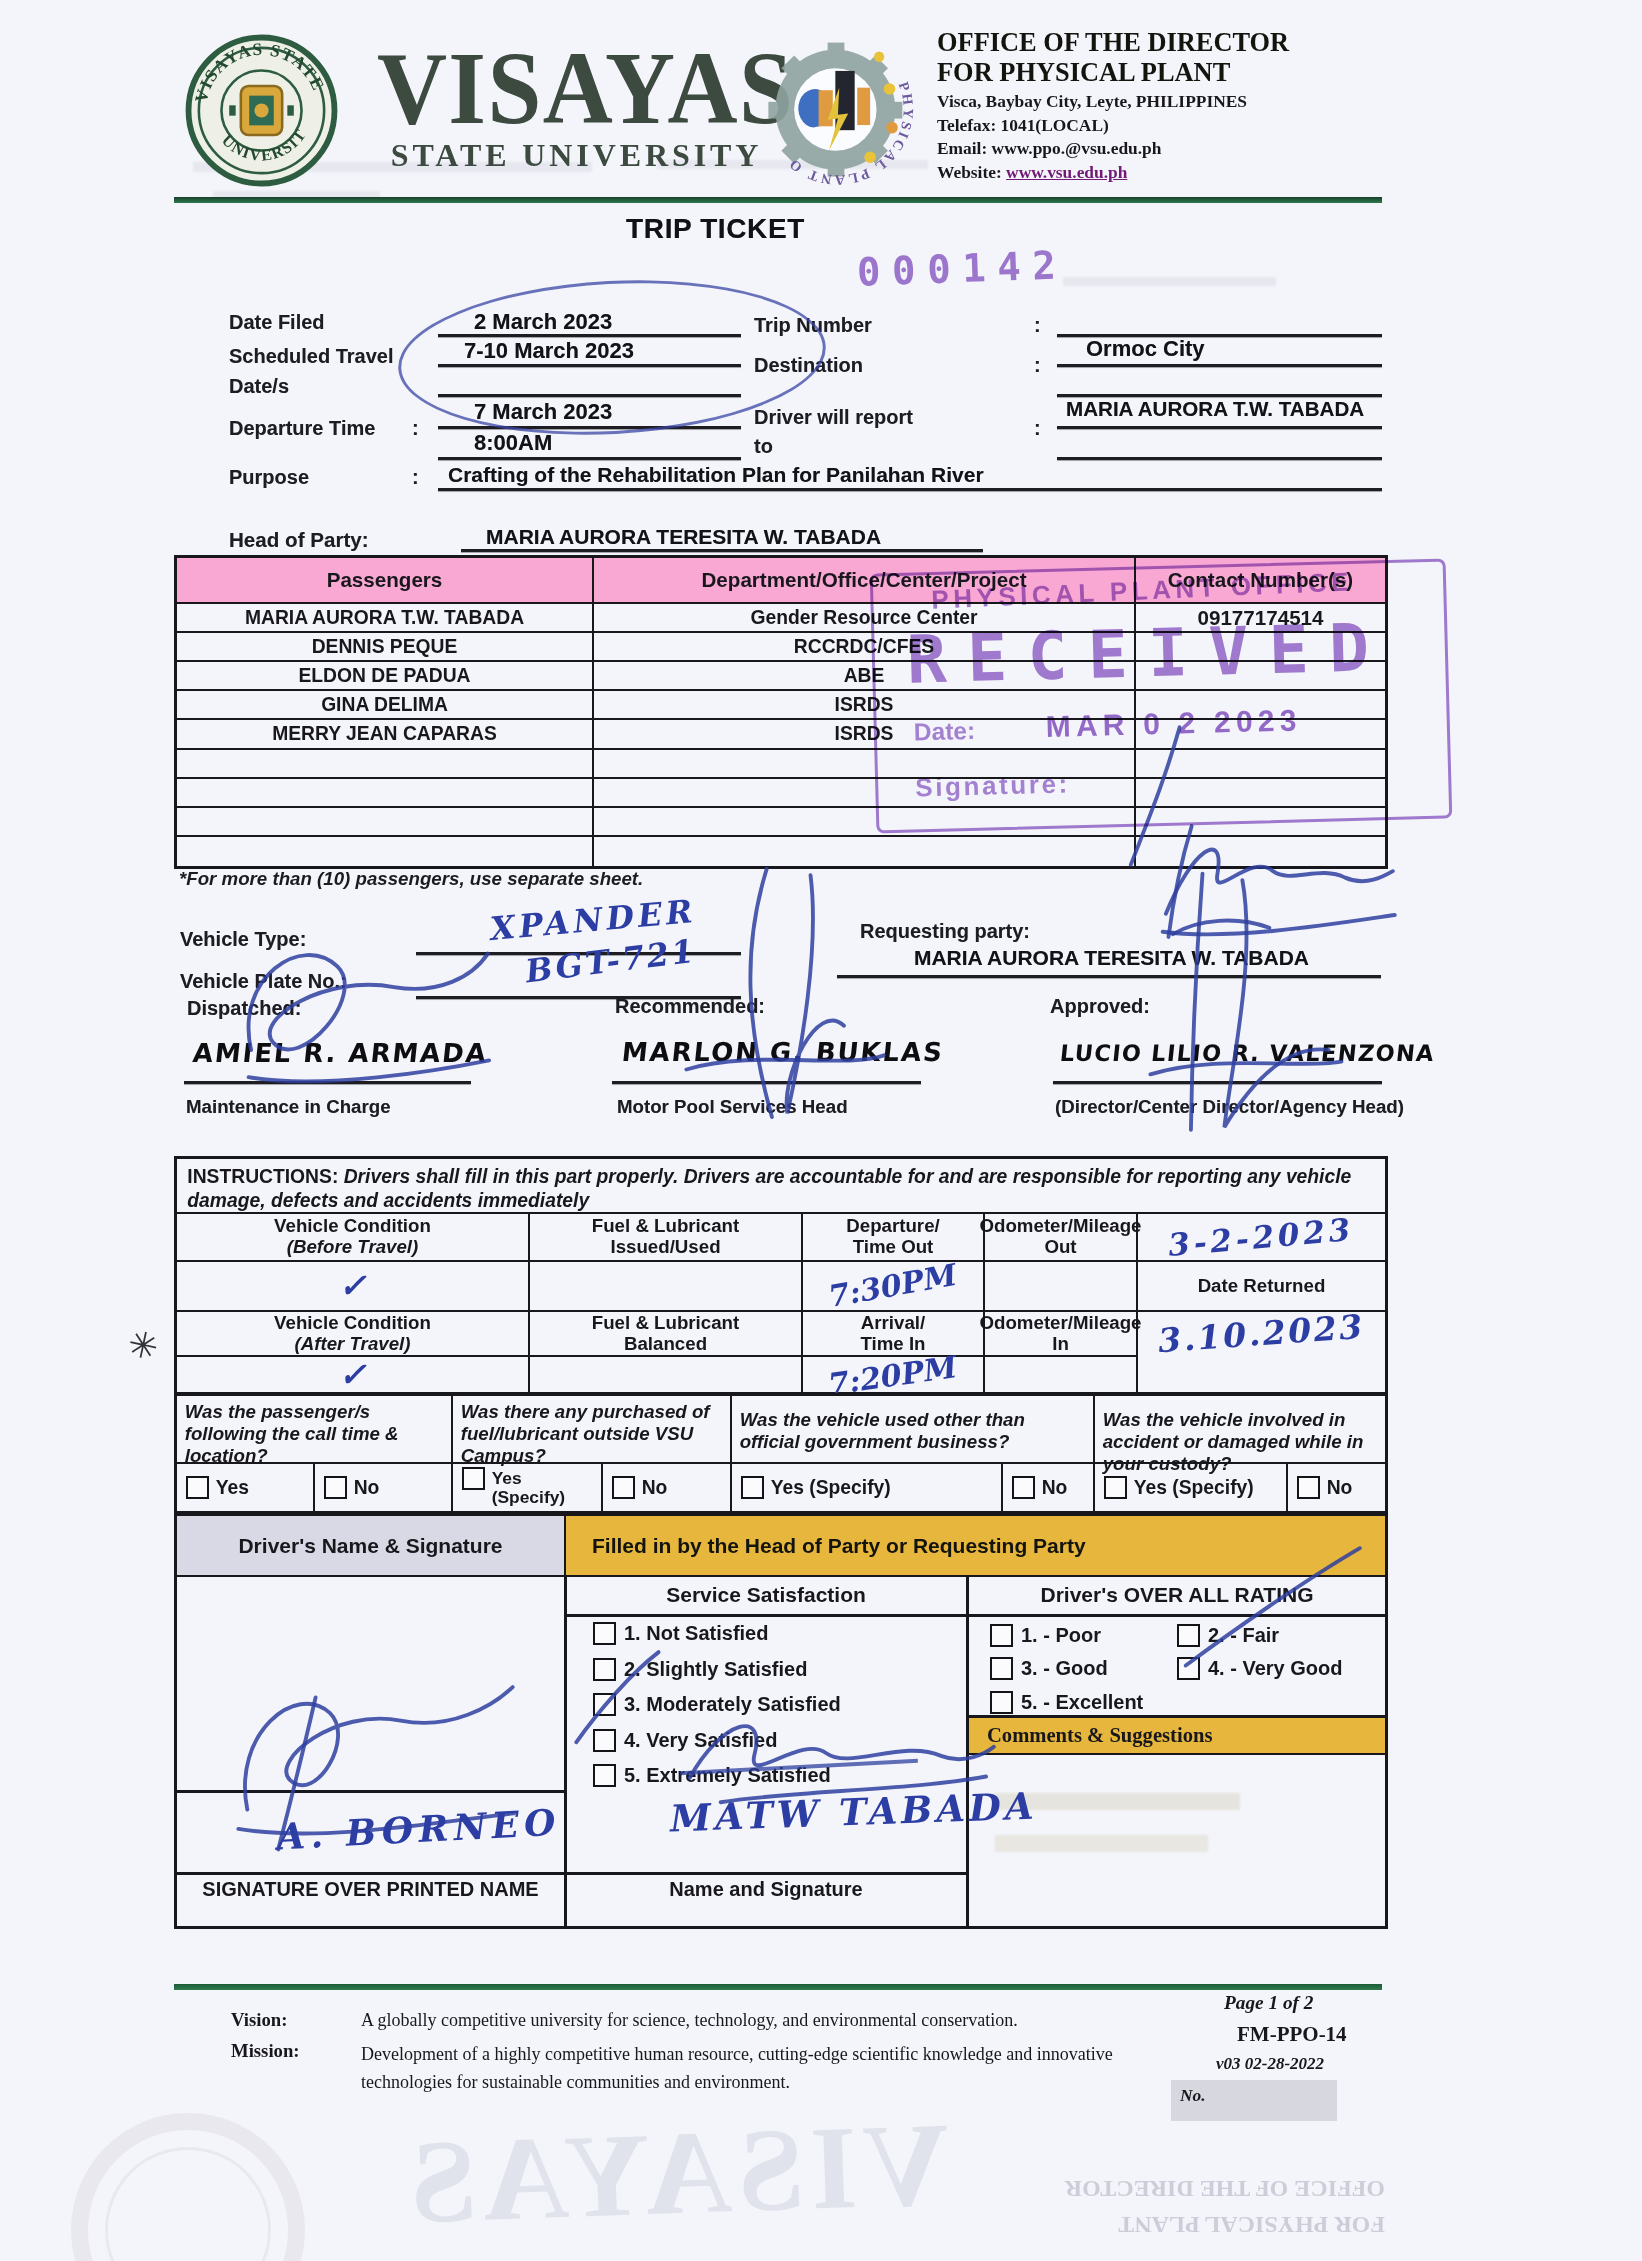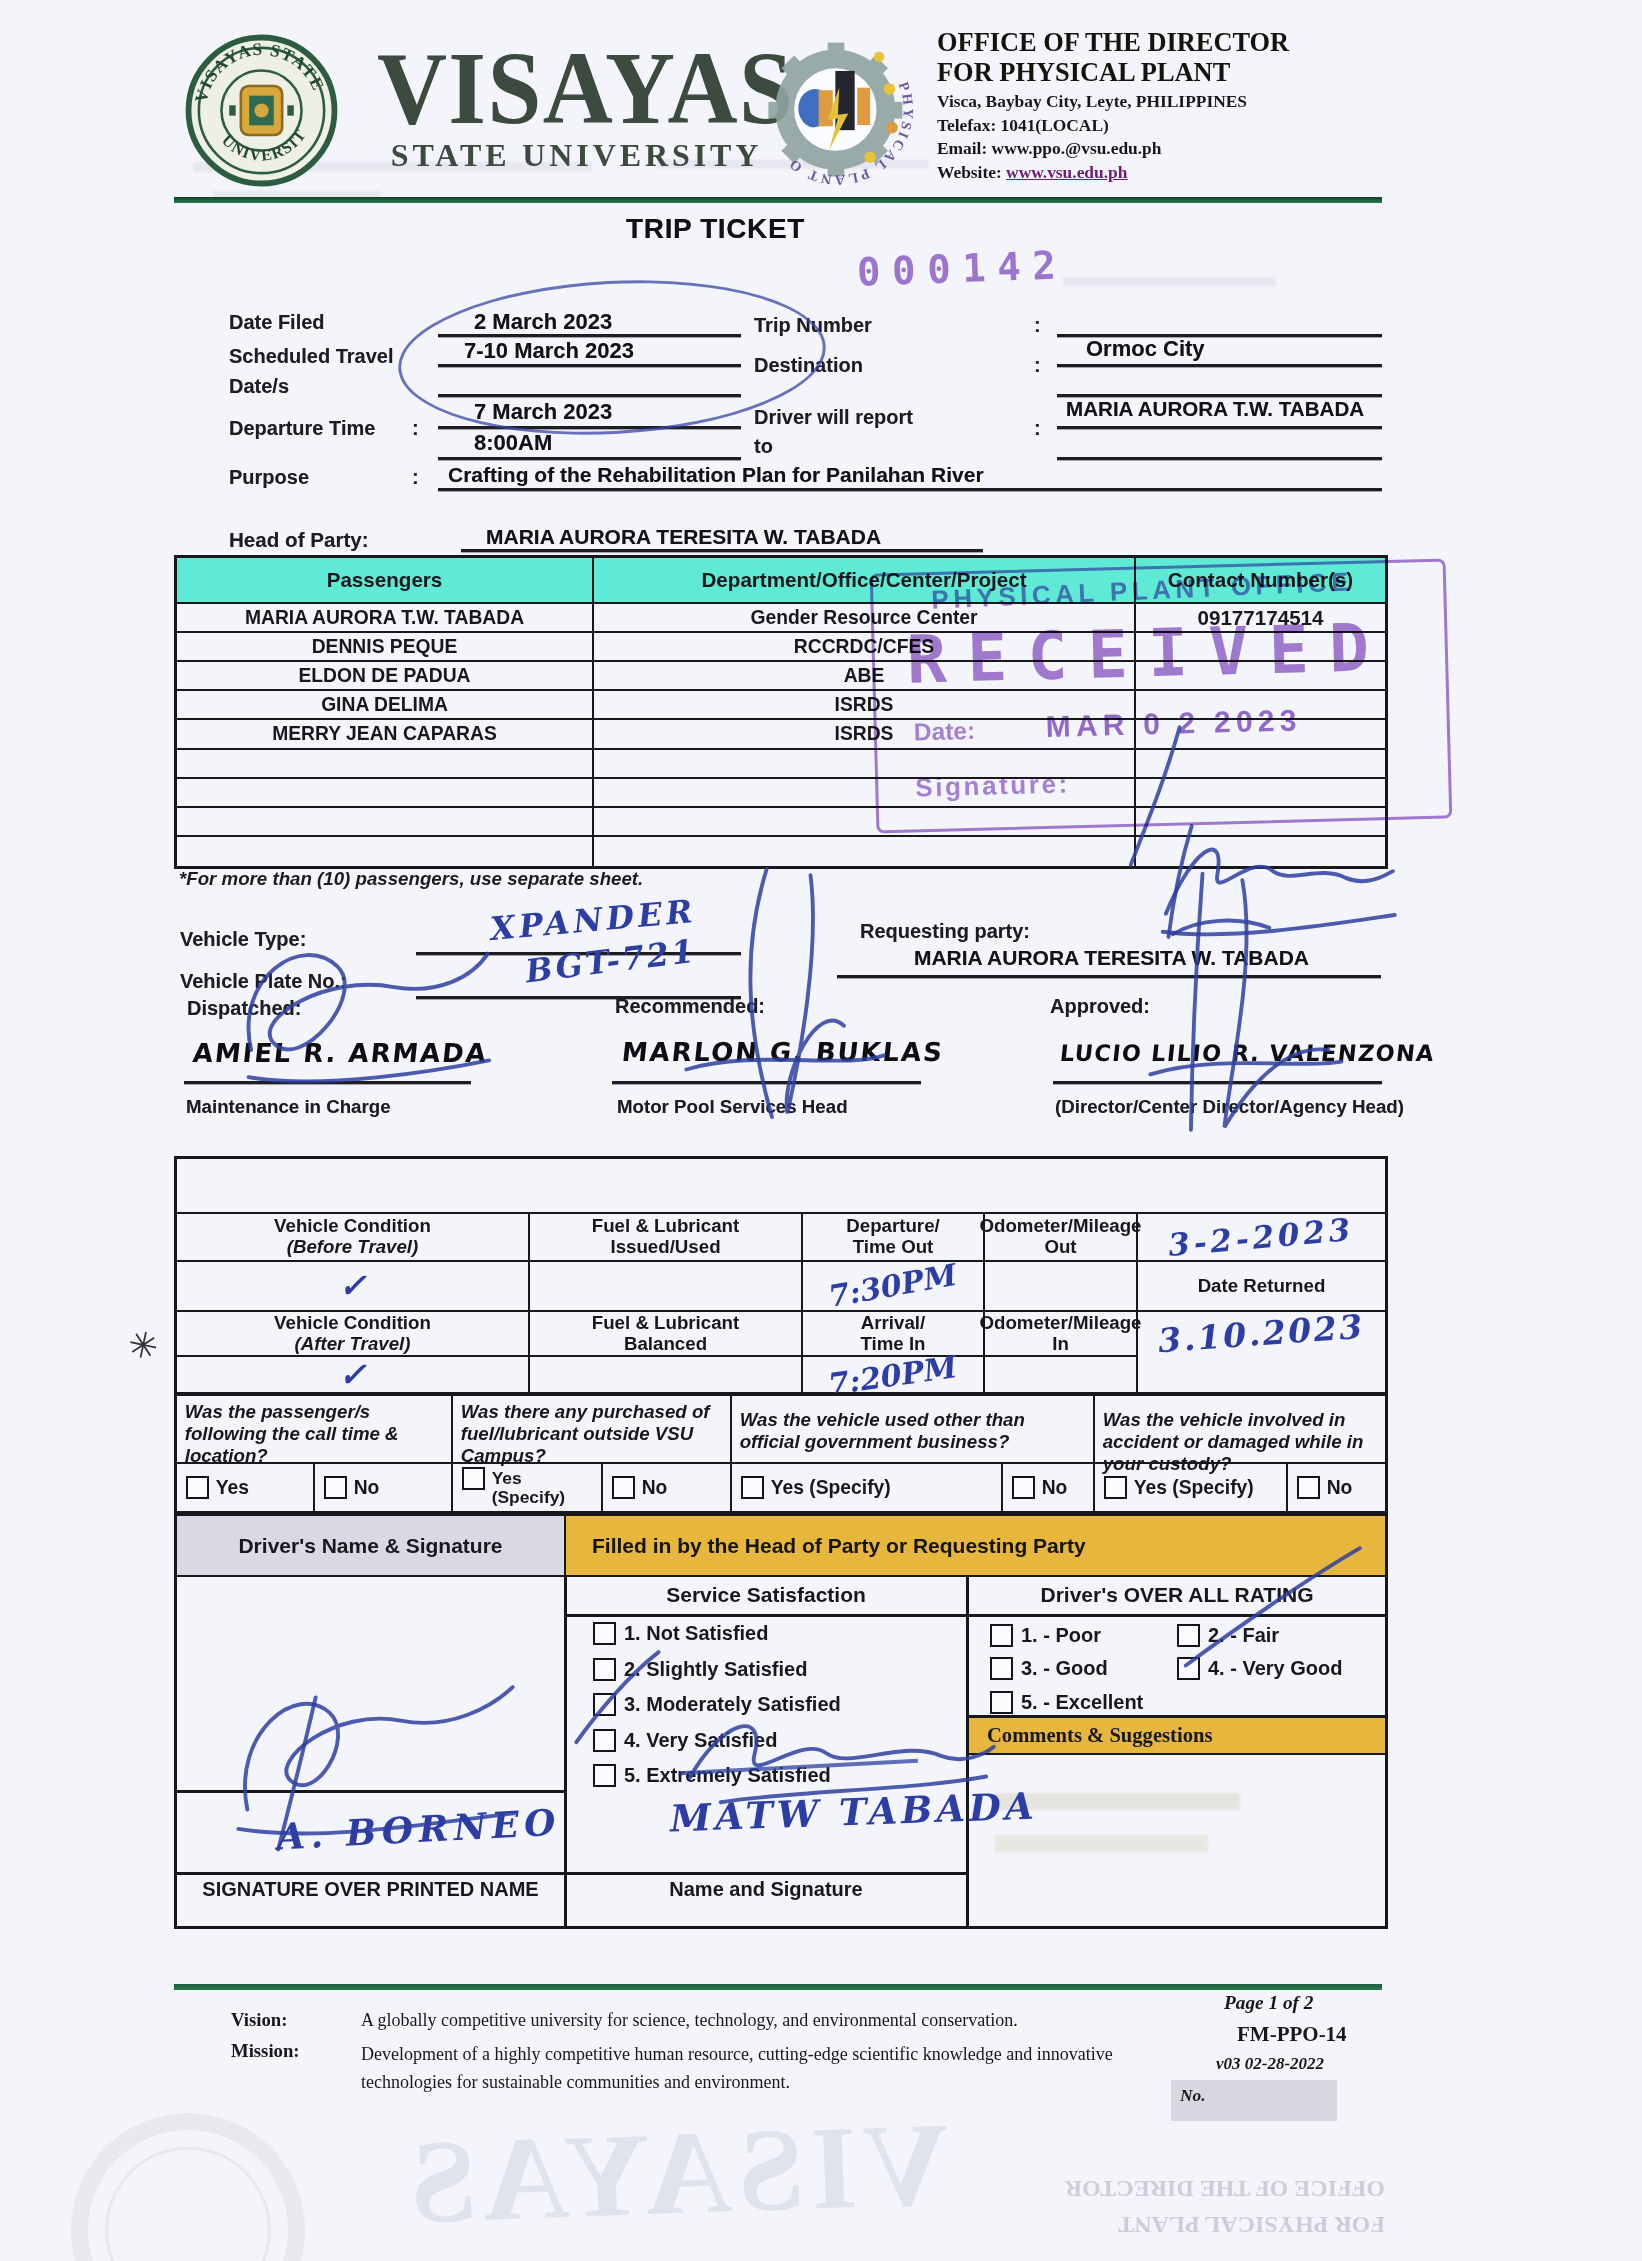--- a/index.html
+++ b/index.html
@@ -18,21 +18,21 @@
   .sig path{fill:none;stroke:#2e3f9f;stroke-width:6;stroke-linecap:round;opacity:.85;}
   .ghostbar{position:absolute;filter:blur(1.3px);background:rgba(95,102,138,.09);}
   
   #ptable{position:absolute;left:174px;top:555px;width:1208px;height:308px;display:grid;
           grid-template-columns:417px 542px 1fr;grid-template-rows:46px repeat(9,1fr);
           border:3.2px solid #17171c;}
   .pc{border-right:2.6px solid #17171c;border-bottom:2.6px solid #17171c;display:flex;align-items:center;
       justify-content:center;font-weight:700;font-size:19.3px;overflow:visible;white-space:nowrap;}
   .pc:nth-child(3n){border-right:none;}
   .pc:nth-last-child(-n+3){border-bottom:none;}
-  .ph{background:#5eead4;font-size:20.6px;}
+  .ph{background:#f9a8d4;font-size:20.6px;}
   
   #ibox{position:absolute;left:174px;top:1156px;width:1208px;height:233px;border:3.2px solid #17171c;}
   #igrid{position:absolute;left:0;right:0;top:53px;bottom:0;border-top:2.6px solid #17171c;display:grid;
          grid-template-columns:353px 273px 182px 153px 1fr;grid-template-rows:48px 50px 45px 1fr;}
   .ic{border-right:2.6px solid #17171c;border-bottom:2.6px solid #17171c;display:flex;flex-direction:column;
       align-items:center;justify-content:center;font-weight:700;font-size:18.7px;line-height:1.12;text-align:center;overflow:visible;}
   .ic:nth-child(5n){border-right:none;}
   .ic:nth-last-child(-n+5){border-bottom:none;}
   
   #qtable{position:absolute;left:174px;top:1393px;width:1208px;height:115px;border:3.2px solid #17171c;display:grid;
@@ -281,20 +281,24 @@
     <path d="M 55,330 C 160,298 300,330 362,308"></path>
   </svg>
   <svg class="sig" style="left:1076px;top:857px;" width="271" height="283" viewBox="0 0 420 440">
     <path d="M 196,26 C 186,160 180,300 178,424"></path>
     <path d="M 258,36 C 280,160 240,330 230,420 C 276,344 330,292 392,300"></path>
     <path d="M 115,338 C 220,306 340,330 412,318"></path>
     <path d="M 150,120 C 190,96 250,92 300,110"></path>
   </svg>
 
   <div id="ibox">
+    <div class="abs" style="left:10.3px;top:6.4px;width:1182px;font-size:19.3px;line-height:1.22;">
+      <span style="font-weight:800;">INSTRUCTIONS:</span>
+      <span class="ital" style="font-weight:700;">Drivers shall fill in this part properly.  Drivers are accountable for and are responsible for reporting any vehicle damage, defects and accidents immediately</span>
+    </div>
     <div id="igrid">
       <div class="ic">
           <span>Vehicle Condition</span>
           <span class="ital">(Before Travel)</span>
         </div>
       <div class="ic">
           <span>Fuel &amp; Lubricant</span>
           <span>Issued/Used</span>
         </div>
       <div class="ic">

